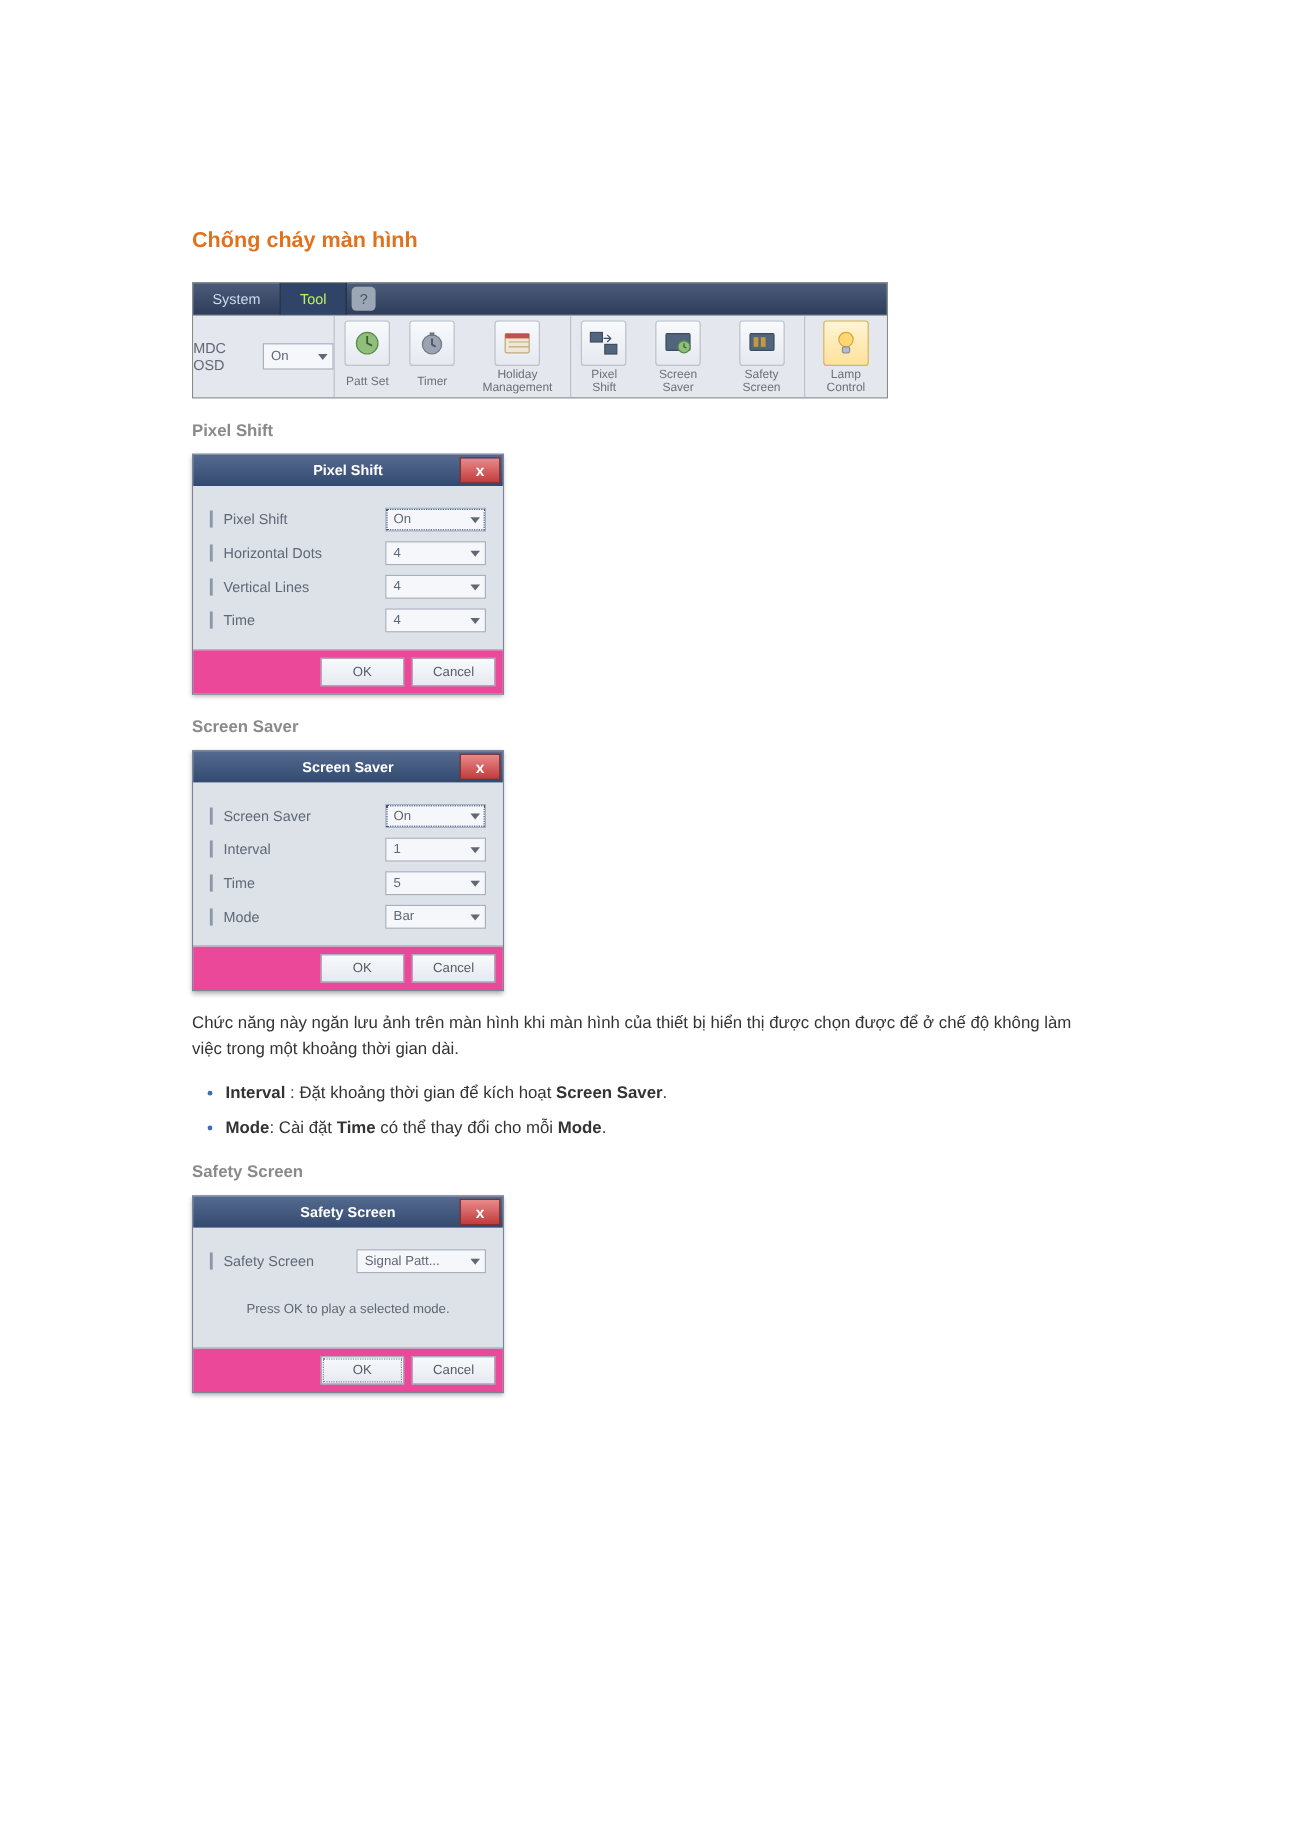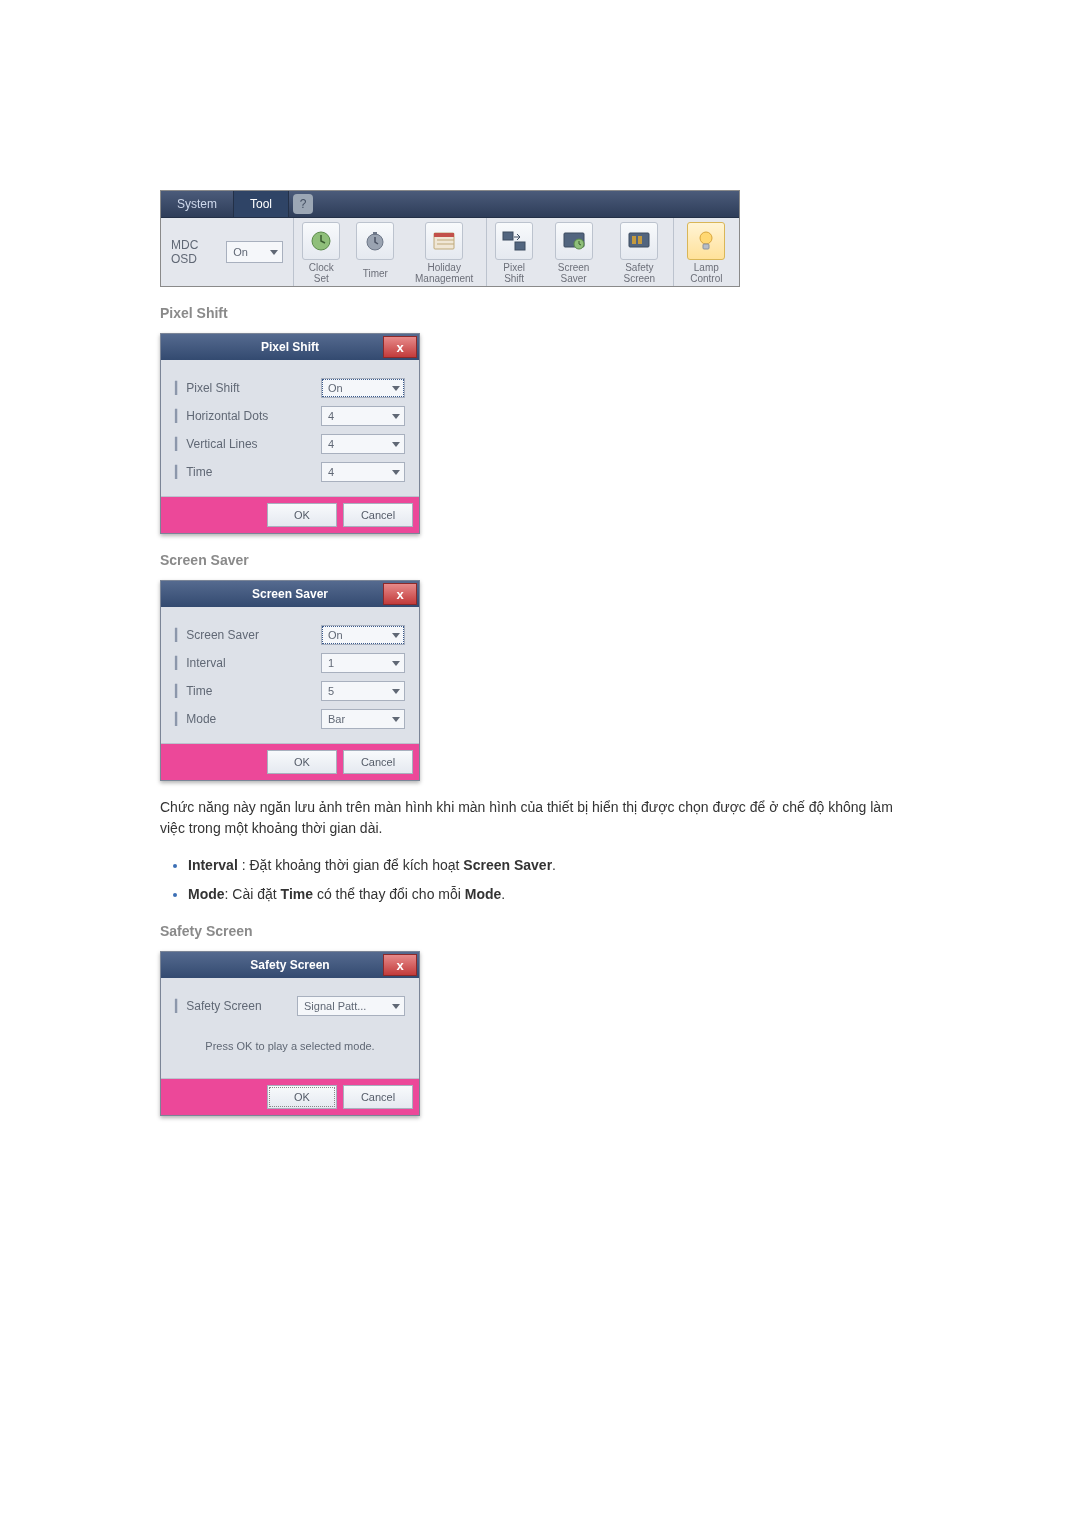--- a/index.html
+++ b/index.html
@@ -60,21 +60,21 @@
   }
   .ribbon-tab {
     padding: 0 16px;
     color: #cfd9ec;
     font-size: 12px;
     display: flex;
     align-items: center;
     border-right: 1px solid #233047;
     cursor: pointer;
   }
-  .ribbon-tab.active { background: #2f4466; color: #ffffff; }
+  .ribbon-tab.active { background: #2f4466; color: #bef264; }
   .ribbon-help {
     margin-left: auto;
     width: 20px; height: 20px;
     background: #9ca7b5;
     border-radius: 4px;
     color: #445063;
     font-size: 12px;
     display: flex; align-items:center; justify-content:center;
     margin: 3px 4px;
   }
@@ -84,21 +84,21 @@
     height: 68px;
   }
   .ribbon-group {
     border-right: 1px solid #bcc3ce;
     display: flex;
   }
   .mdcosd {
     display: flex;
     align-items: center;
     gap: 8px;
-    padding: 6px 10px;
+    padding: 6px 0;
     border-right: 1px solid #bcc3ce;
   }
   .mdcosd-label {
     font-size: 12px;
     color: #606875;
   }
   .mdcosd-select {
     width: 54px;
     height: 20px;
     border: 1px solid #a8b0be;
@@ -220,20 +220,21 @@
     outline-offset: -3px;
   }
 
   
   svg { display:block; }
 </style>
 </head>
 <body>
 
 <div class="page">
+  <h2 class="section-title orange">Chống cháy màn hình</h2>
 
   <div class="ribbon-outer">
     <div class="ribbon-tabs">
       <div class="ribbon-tab">System</div>
       <div class="ribbon-tab active">Tool</div>
       <div class="ribbon-help">?</div>
     </div>
     <div class="ribbon-body">
       <div class="mdcosd">
         <div class="mdcosd-label">MDC OSD</div>
@@ -244,21 +245,21 @@
       </div>
 
       <div class="ribbon-group">
         <div class="icon-col">
           <div class="iconbox">
               <svg width="22" height="22">
                 <circle cx="11" cy="11" r="9" fill="#8fbf7a" stroke="#5a8a4a"></circle>
                 <path d="M11 5 V11 L15 13" stroke="#3a5c30" stroke-width="1.5" fill="none"></path>
               </svg>
             </div>
-          <div class="iclabel">Clock Set</div>
+          <div class="iclabel">Patt Set</div>
         </div>
         <div class="icon-col">
           <div class="iconbox">
               <svg width="22" height="22">
                 <circle cx="11" cy="12" r="8" fill="#9aa3b1" stroke="#6d7788"></circle>
                 <rect x="9" y="2" width="4" height="3" fill="#6d7788"></rect>
                 <path d="M11 7 V12 L14 14" stroke="#4a5263" stroke-width="1.5" fill="none"></path>
               </svg>
             </div>
           <div class="iclabel">Timer</div>

